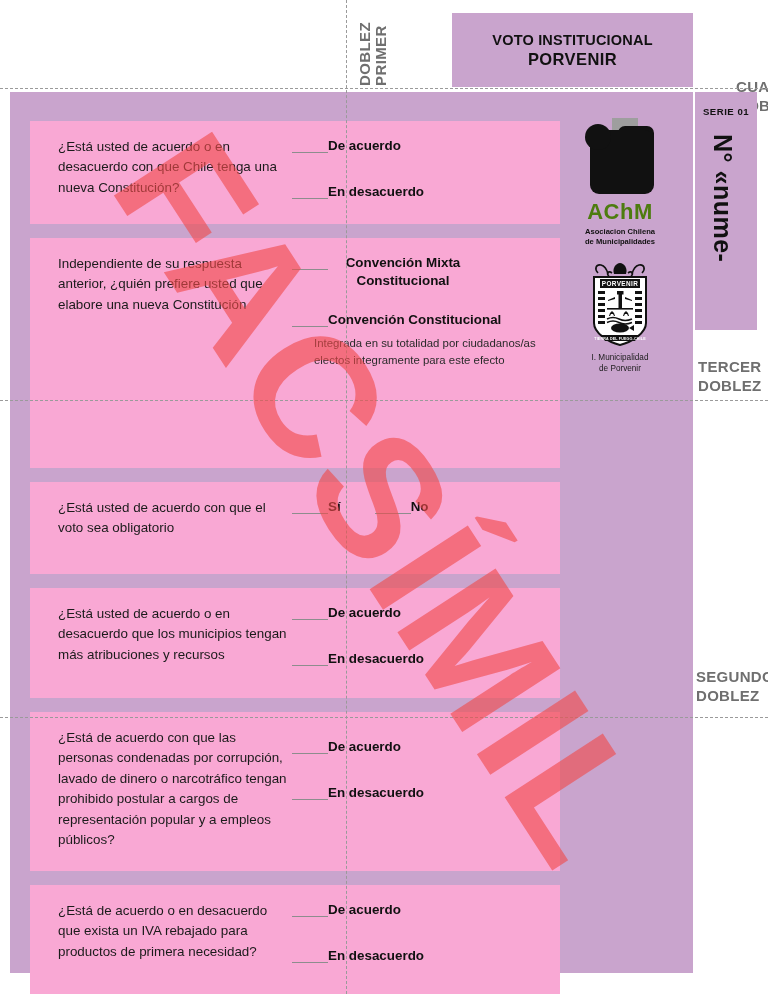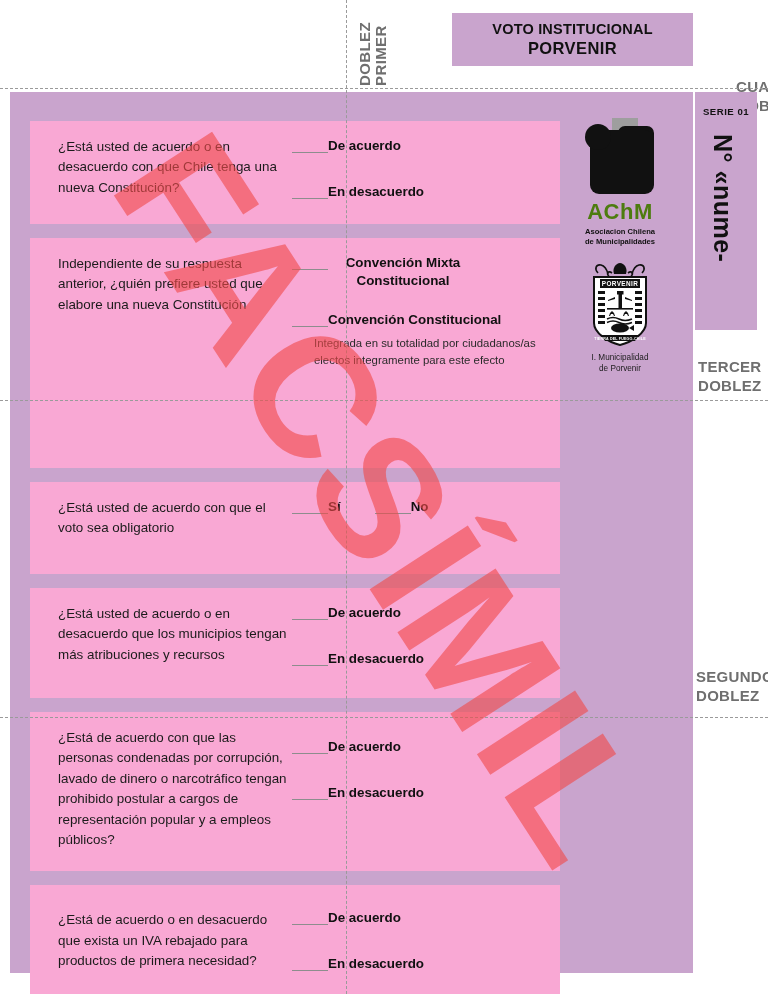--- a/index.html
+++ b/index.html
@@ -49,21 +49,21 @@
     font-weight: 700;
     color: #6f6f6f;
     letter-spacing: .4px;
     line-height: 1.2;
     white-space: nowrap;
     text-align: left;
   }
   .hdr-banner {
     position: absolute;
     left: 452px; top: 13px;
-    width: 241px; height: 53px;
+    width: 241px; height: 74px;
     background: #c9a4cd;
     display: flex;
     flex-direction: column;
     align-items: center;
     justify-content: center;
     gap: 2px;
   }
   .hdr-banner .l1 {
     font-size: 14.5px; font-weight: 700; color: #111;
     letter-spacing: .2px;
@@ -360,21 +360,21 @@
           <span class="ans-label">De acuerdo</span>
         </div>
         <div class="gap-md"></div>
         <div class="ans-row">
           <span class="blank"></span>
           <span class="ans-label">En desacuerdo</span>
         </div>
       </div>
     </div>
 
-    <div class="qcard" style="height:110px; margin-bottom:7px;align-items:center;">
+    <div class="qcard" style="height:110px; margin-bottom:7px;">
       <div class="q-text">¿Está de acuerdo o en desacuerdo que exista un IVA rebajado para productos de primera necesidad?</div>
       <div class="q-answers">
         <div class="ans-row">
           <span class="blank"></span>
           <span class="ans-label">De acuerdo</span>
         </div>
         <div class="gap-md"></div>
         <div class="ans-row">
           <span class="blank"></span>
           <span class="ans-label">En desacuerdo</span>

